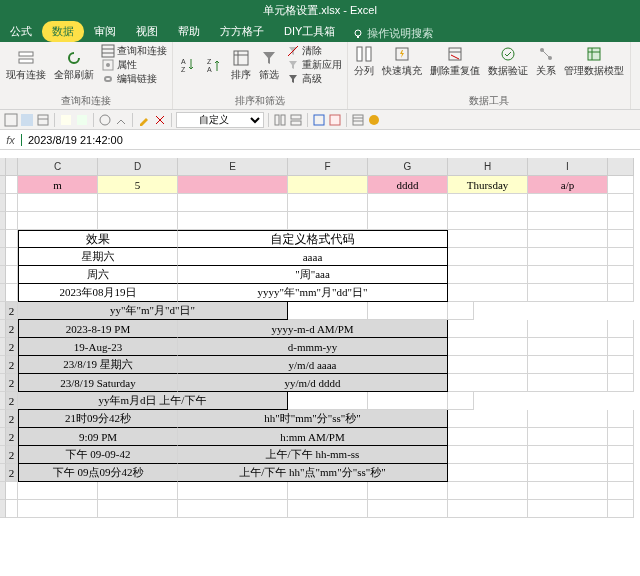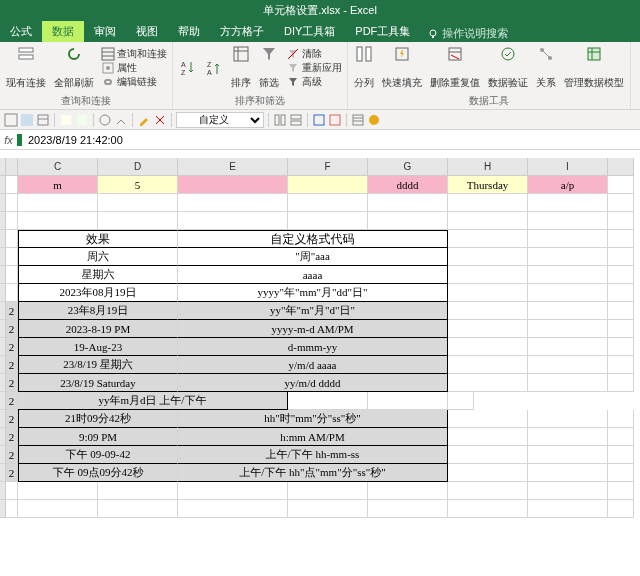--- a/index.html
+++ b/index.html
@@ -2,41 +2,41 @@
 <html><head>
 <meta charset="utf-8">
 <style>
   * { box-sizing: border-box; margin: 0; padding: 0; }
   body { font-family: "Microsoft YaHei", "SimSun", Arial, sans-serif; font-size: 11px; background: #fff; width: 640px; height: 576px; overflow: hidden; position: relative; }
   
   .titlebar { background: #217346; color: #fff; height: 20px; text-align: center; line-height: 20px; font-size: 11px; }
   
   .tabbar { background: #217346; display: flex; height: 22px; align-items: flex-end; }
   .tab { color: #fff; padding: 3px 10px; font-size: 11px; cursor: pointer; }
-  .tab.active { background: #bef264; color: #217346; }
+  .tab.active { background: #fde047; color: #217346; border-radius: 10px; }
   .search-hint { color: #d0e8dc; margin-left: 8px; display: flex; align-items: center; gap: 4px; padding-bottom: 1px; }
   .bulb { width: 10px; height: 10px; }
   
   .ribbon { background: #f3f2f1; border-bottom: 1px solid #d4d4d4; height: 68px; display: flex; }
   .ribbon-group { border-right: 1px solid #e1dfdd; display: flex; flex-direction: column; justify-content: space-between; padding: 2px 3px 0; }
   .ribbon-group-label { text-align: center; font-size: 10px; color: #666; padding: 1px 0; white-space: nowrap; }
   .ribbon-row { display: flex; align-items: center; gap: 2px; }
-  .rbtn { display: flex; flex-direction: column; align-items: center; gap: 13px; padding: 1px 3px; cursor: pointer; font-size: 10px; color: #333; white-space: nowrap; }
+  .rbtn { display: flex; flex-direction: column; align-items: center; gap: 1px; padding: 1px 3px; cursor: pointer; font-size: 10px; color: #333; white-space: nowrap; }
   .rbtn-sm { display: flex; align-items: center; gap: 2px; padding: 0 2px; cursor: pointer; font-size: 10px; color: #333; white-space: nowrap; }
   .ricon { width: 18px; height: 18px; display: inline-flex; align-items: center; justify-content: center; }
   .ricon-sm { width: 14px; height: 14px; display: inline-flex; align-items: center; justify-content: center; }
   .vcol { display: flex; flex-direction: column; gap: 0; }
   
   .quickbar { background: #f3f2f1; border-bottom: 1px solid #d4d4d4; height: 20px; display: flex; align-items: center; gap: 2px; padding: 0 4px; }
   .qicon { width: 14px; height: 14px; display: inline-flex; align-items: center; justify-content: center; cursor: pointer; }
   .qsep { width: 1px; height: 14px; background: #ccc; margin: 0 2px; }
   .qselect { font-size: 10px; height: 16px; border: 1px solid #ccc; background: #fff; padding: 0 18px; }
   
   .formula-bar { display: flex; align-items: center; height: 20px; border-bottom: 1px solid #d4d4d4; background: #fff; }
-  .fx-label { width: 22px; text-align: center; font-style: italic; color: #555; border-right: 5px solid #15803d; }
+  .fx-label { width: 22px; text-align: center; font-style: italic; color: #555; border-right: 1px solid #15803d; }
   .fx-input { flex: 1; border: none; outline: none; padding: 0 6px; font-size: 11px; }
   
   .spacer8 { height: 8px; background: #fff; }
   
   .sheet { position: relative; }
   .colhdr { display: flex; height: 18px; }
   .rowlabel { width: 6px; background: #e6e6e6; border-right: 1px solid #ccc; border-bottom: 1px solid #ccc; }
   .ch { background: #e6e6e6; border-right: 1px solid #ccc; border-bottom: 1px solid #ccc; text-align: center; font-size: 10px; line-height: 18px; color: #333; }
   
   .row { display: flex; height: 18px; }
@@ -73,21 +73,20 @@
 </div>
 
 <div class="tabbar">
   <div class="tab">公式</div>
   <div class="tab active">数据</div>
   <div class="tab">审阅</div>
   <div class="tab">视图</div>
   <div class="tab">帮助</div>
   <div class="tab">方方格子</div>
   <div class="tab">DIY工具箱</div>
-  <div class="tab">PDF工具集</div>
   <div class="search-hint">
     <span class="bulb">
       <svg viewBox="0 0 10 10">
           <circle cx="5" cy="4" r="3" fill="none" stroke="#fff" stroke-width="1"></circle>
           <rect x="4" y="7" width="2" height="2" fill="#fff"></rect>
         </svg>
     </span>
     <span>操作说明搜索</span>
   </div>
 </div>
@@ -439,48 +438,47 @@
     <div class="cell hdrrow thick-t bB bR thick-r" style="width:270px">自定义格式代码</div>
     <div class="cell wH"></div>
       <div class="cell wI"></div>
       <div class="cell wJ"></div>
   </div>
 
   <div id="trows">
       <div class="row">
         <div class="sheet-row-hdr"></div>
         <div class="cell wB"></div>
+        <div class="cell thick-l bB" style="width:160px">星期六</div>
+        <div class="cell bR thick-r bB" style="width:270px">aaaa</div>
+        <div class="cell wH"></div>
+        <div class="cell wI"></div>
+        <div class="cell wJ"></div>
+      </div>
+      <div class="row">
+        <div class="sheet-row-hdr"></div>
+        <div class="cell wB"></div>
         <div class="cell thick-l bB" style="width:160px">周六</div>
         <div class="cell bR thick-r bB" style="width:270px">"周"aaa</div>
-        <div class="cell wH"></div>
-        <div class="cell wI"></div>
-        <div class="cell wJ"></div>
-      </div>
-      <div class="row">
-        <div class="sheet-row-hdr"></div>
-        <div class="cell wB"></div>
-        <div class="cell thick-l bB" style="width:160px">星期六</div>
-        <div class="cell bR thick-r bB" style="width:270px">aaaa</div>
         <div class="cell wH"></div>
         <div class="cell wI"></div>
         <div class="cell wJ"></div>
       </div>
       <div class="row">
         <div class="sheet-row-hdr"></div>
         <div class="cell wB"></div>
         <div class="cell thick-l bB" style="width:160px">2023年08月19日</div>
         <div class="cell bR thick-r bB" style="width:270px">yyyy"年"mm"月"dd"日"</div>
         <div class="cell wH"></div>
         <div class="cell wI"></div>
         <div class="cell wJ"></div>
       </div>
       <div class="row">
         <div class="sheet-row-hdr"></div>
         <div class="cell wB sel">2</div>
-        <div class="cell thick-l bB sel" style="width:160px">23年8月19日</div>
         <div class="cell bR thick-r bB sel" style="width:270px">yy"年"m"月"d"日"</div>
         <div class="cell wH"></div>
         <div class="cell wI"></div>
         <div class="cell wJ"></div>
       </div>
       <div class="row">
         <div class="sheet-row-hdr"></div>
         <div class="cell wB sel">2</div>
         <div class="cell thick-l bB sel" style="width:160px">2023-8-19 PM</div>
         <div class="cell bR thick-r bB sel" style="width:270px">yyyy-m-d AM/PM</div>

